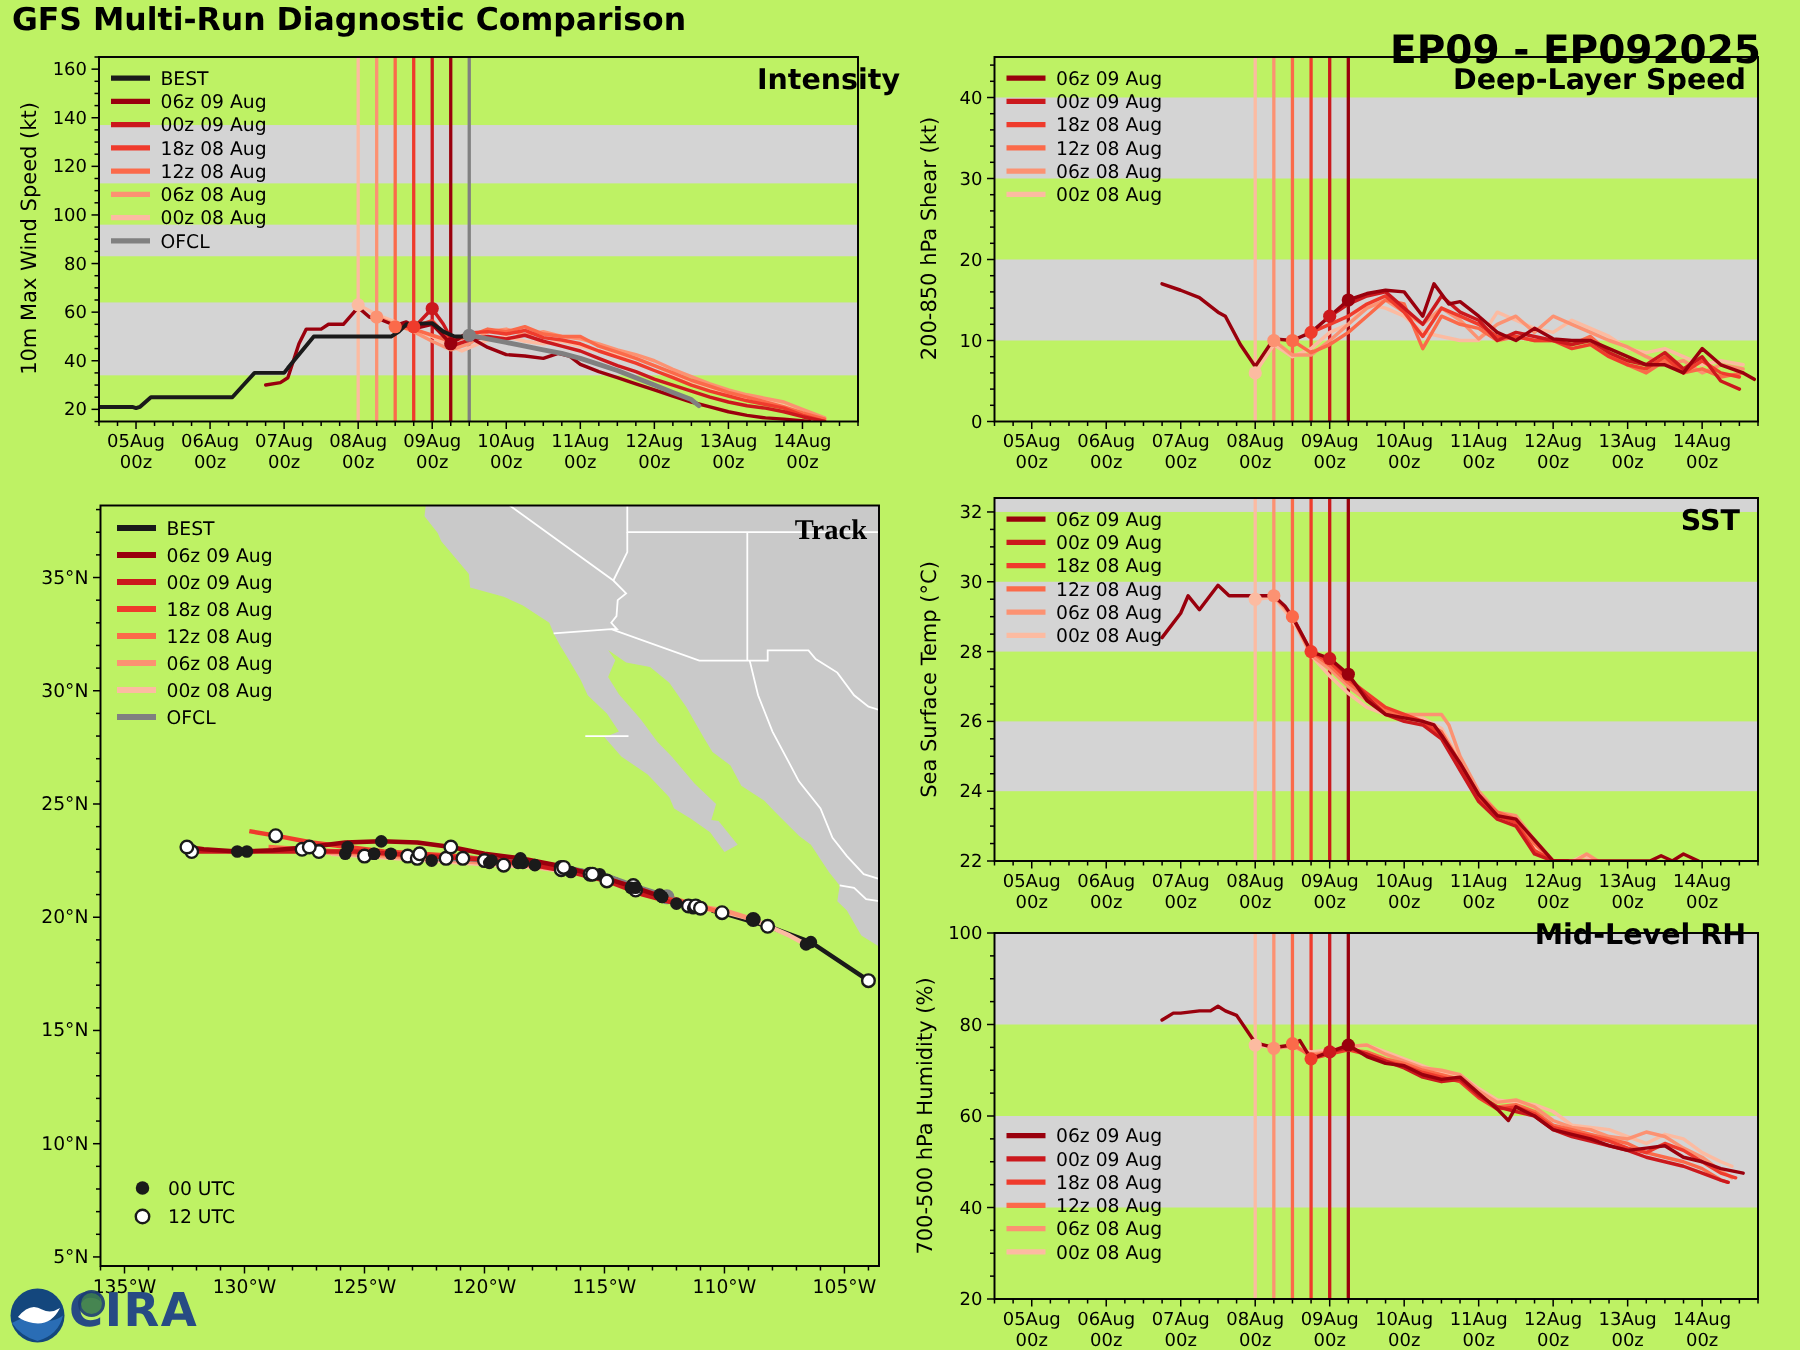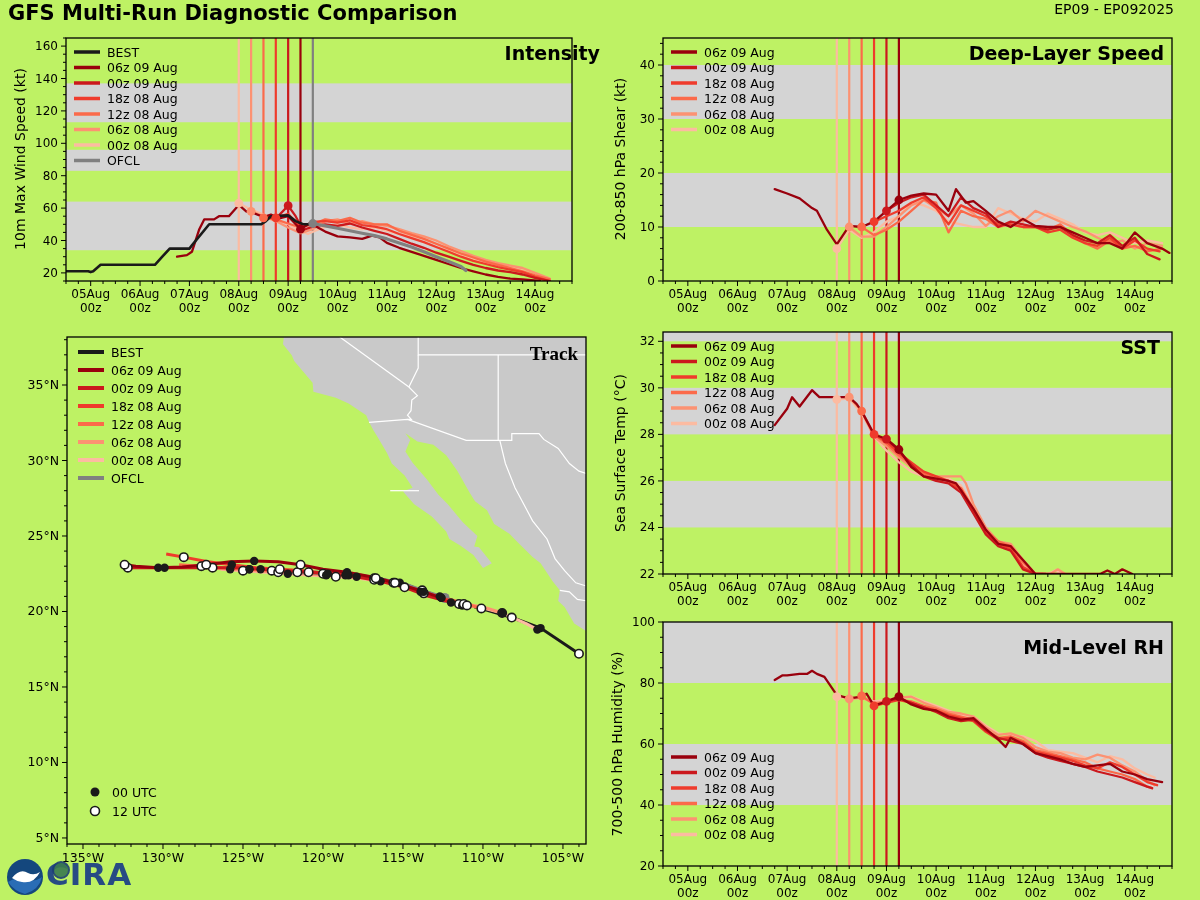--- a/index.html
+++ b/index.html
@@ -1,26 +1,26 @@
 <!DOCTYPE html>
 <html><head>
 <meta charset="utf-8">
 <style>
   html,body{margin:0;padding:0;background:#fff;}
   .fig{position:relative;width:1200px;height:900px;background:#bef264;overflow:hidden;
        font-family:"DejaVu Sans","Liberation Sans",sans-serif;color:#000;}
   .fig svg{position:absolute;left:0;top:0;}
   .main-title{position:absolute;left:8px;top:1px;font-size:21px;font-weight:bold;}
-  .storm-title{position:absolute;right:26px;top:1px;font-size:14px;font-weight:normal;}
+  .storm-title{position:absolute;right:26px;top:19px;font-size:26px;font-weight:bold;}
   .panel-label{position:absolute;font-size:19px;font-weight:bold;text-align:right;width:220px;}
   .ylab{position:absolute;font-size:14px;white-space:nowrap;transform:translate(-50%,-50%) rotate(-90deg);}
   .lbl-intensity{left:380px;top:42px;}
   .lbl-shear{left:944px;top:42px;}
   .lbl-sst{left:940px;top:336px;}
-  .lbl-rh{left:944px;top:636px;}
+  .lbl-rh{left:944px;top:612px;}
   .lbl-track{left:358px;top:343px;font-family:Liberation Serif, serif;}
   .yl-intensity{left:20px;top:159px;}
   .yl-shear{left:620px;top:159px;}
   .yl-sst{left:620px;top:453px;}
   .yl-rh{left:617px;top:744px;}
   .cira{position:absolute;left:48px;top:856px;font-size:31px;font-weight:bold;
         color:#274b84;letter-spacing:1px;}
   .cira .globe{display:inline-block;width:14px;height:14px;border-radius:50%;
         background:#3a7a4f;border:2px solid #1d3d74;vertical-align:6px;margin-right:-20px;position:relative;left:4px;opacity:0.9;}
   svg text{font-family:"DejaVu Sans","Liberation Sans",sans-serif;}

